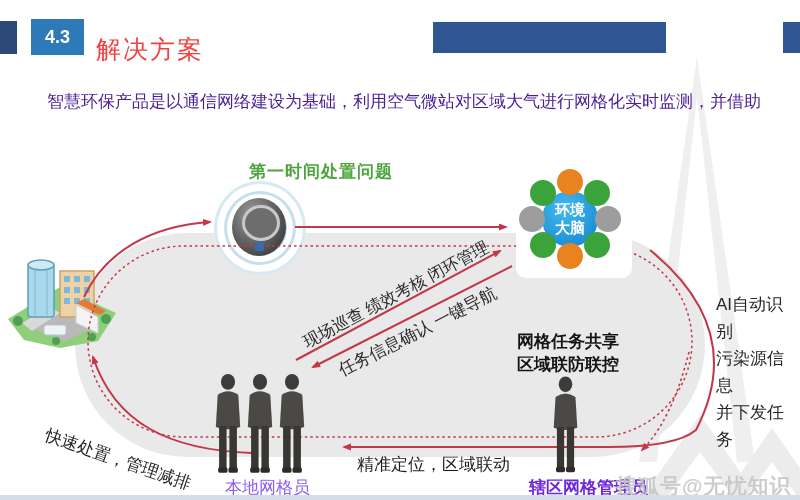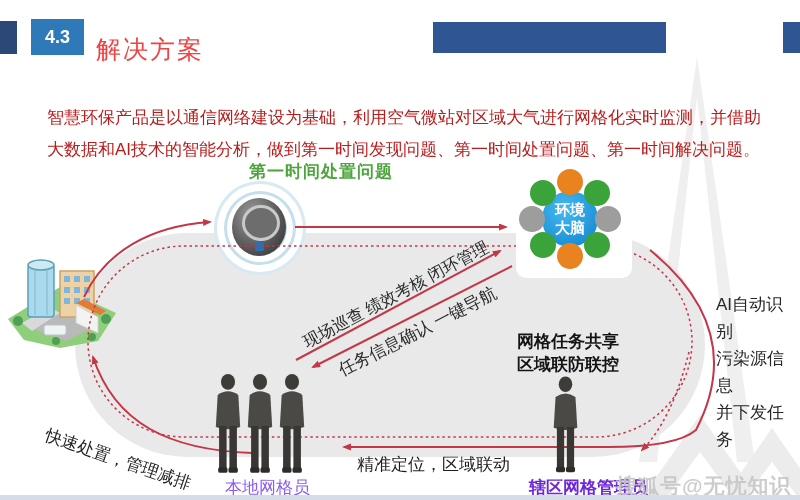--- a/index.html
+++ b/index.html
@@ -12,21 +12,21 @@
 
   
   #edge-notch{left:0;top:21px;width:17px;height:33px;background:#2c4876;z-index:7;}
   #section-chip{left:31px;top:19px;width:53px;height:36px;background:#2e79b8;color:#fff;
     font-size:18px;font-weight:bold;line-height:36px;text-align:center;z-index:7;}
   #page-title{left:96px;top:33px;font-size:25px;font-weight:normal;color:#ef4444;z-index:7;letter-spacing:2px;}
   #header-bar{left:433px;top:22px;width:233px;height:31px;background:#2f5693;z-index:7;}
   #header-bar-right{left:783px;top:22px;width:17px;height:31px;background:#2f5693;z-index:7;}
 
   
-  #intro{left:47px;top:86px;width:715px;font-size:17px;color:#b91c1c;line-height:32px;z-index:6;margin-top:16px;}
+  #intro{left:47px;top:86px;width:715px;font-size:17px;color:#4c1d95;line-height:32px;z-index:6;}
 
   
   #stadium{left:75px;top:233px;width:630px;height:224px;border-radius:112px;background:#e9e9e9;z-index:2;}
 
   
   #arrows{left:0;top:0;width:800px;height:500px;z-index:4;pointer-events:none;}
 
   
   #city{left:2px;top:245px;width:120px;height:106px;z-index:3;}
 
@@ -96,21 +96,20 @@
   </svg>
 
   <div id="edge-notch" class="abs"></div>
   <div id="section-chip" class="abs">4.3</div>
   <div id="page-title" class="abs">解决方案</div>
   <div id="header-bar" class="abs"></div>
   <div id="header-bar-right" class="abs"></div>
 
   <div id="intro" class="abs">
     <div>智慧环保产品是以通信网络建设为基础，利用空气微站对区域大气进行网格化实时监测，并借助</div>
-    <div>大数据和AI技术的智能分析，做到第一时间发现问题、第一时间处置问题、第一时间解决问题。</div>
   </div>
 
   <div id="stadium" class="abs"></div>
 
   <svg id="arrows" class="abs" viewBox="0 0 800 500" xmlns="http://www.w3.org/2000/svg">
     <defs>
       <marker id="arr" markerWidth="9" markerHeight="8" refX="7" refY="3.5" orient="auto" markerUnits="userSpaceOnUse">
         <path d="M0,0 L9,3.5 L0,7 Z" fill="#c23849"></path>
       </marker>
     </defs>

